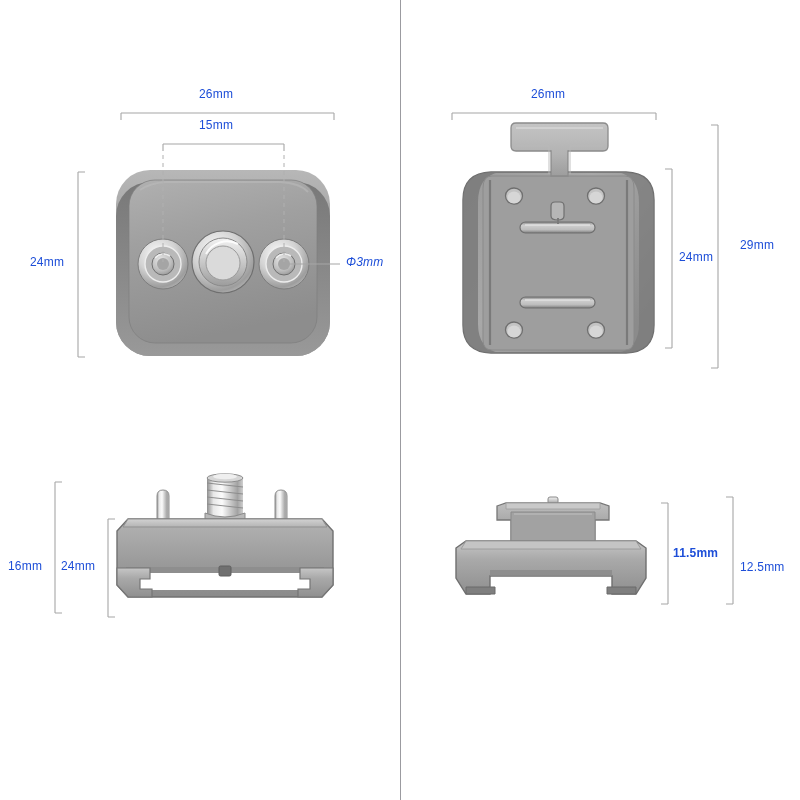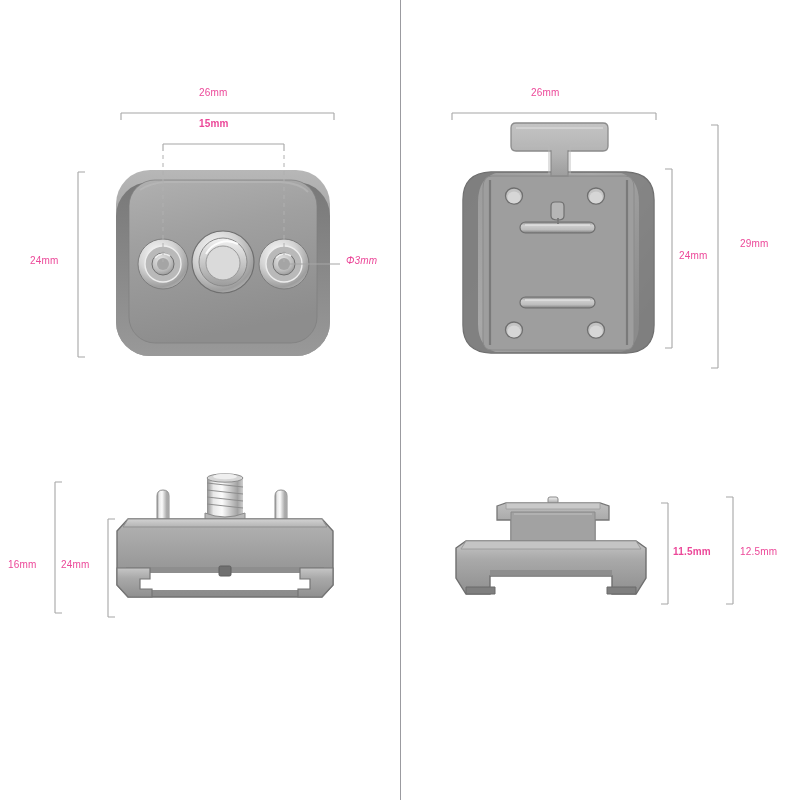--- a/index.html
+++ b/index.html
@@ -4,21 +4,21 @@
 <style>
   html,body{margin:0;padding:0;}
   body{
     width:800px;height:800px;background:#ffffff;
     font-family:"Liberation Sans","DejaVu Sans",sans-serif;
     overflow:hidden;position:relative;
   }
   #stage{position:absolute;left:0;top:0;width:800px;height:800px;}
   svg.layer{position:absolute;left:0;top:0;width:800px;height:800px;}
   .dimtext{
-    position:absolute;color:#ec4899;font-size:10px;letter-spacing:.2px;
+    position:absolute;color:#1d4ed8;font-size:12px;letter-spacing:.2px;
     white-space:nowrap;line-height:1;
   }
   .divider{
     position:absolute;left:400px;top:0;width:1px;height:800px;background:#9b9ba0;
   }
 </style>
 </head>
 <body>
 
 <div id="stage">
@@ -295,27 +295,27 @@
 
       <g stroke="#a6a6a6" stroke-width="1.1" fill="none">
         <path d="M733 497 L726 497 M733 497 L733 604 M733 604 L726 604"></path>
       </g>
     </g>
   </svg>
 
   <div class="divider"></div>
 
   <div class="dimtext" style="left:199px;top:88px;">26mm</div>
-  <div class="dimtext" style="left:199px;top:119px;font-weight:bold;">15mm</div>
+  <div class="dimtext" style="left:199px;top:119px;">15mm</div>
   <div class="dimtext" style="left:30px;top:256px;">24mm</div>
   <div class="dimtext" style="left:346px;top:256px;font-style:italic;">Φ3mm</div>
 
   <div class="dimtext" style="left:531px;top:88px;">26mm</div>
   <div class="dimtext" style="left:679px;top:251px;">24mm</div>
   <div class="dimtext" style="left:740px;top:239px;">29mm</div>
 
   <div class="dimtext" style="left:8px;top:560px;">16mm</div>
   <div class="dimtext" style="left:61px;top:560px;">24mm</div>
 
   <div class="dimtext" style="left:673px;top:547px;font-weight:bold;">11.5mm</div>
-  <div class="dimtext" style="left:740px;top:547px;">12.5mm</div>
+  <div class="dimtext" style="left:740px;top:561px;">12.5mm</div>
 
 </div>
 
 </body></html>

